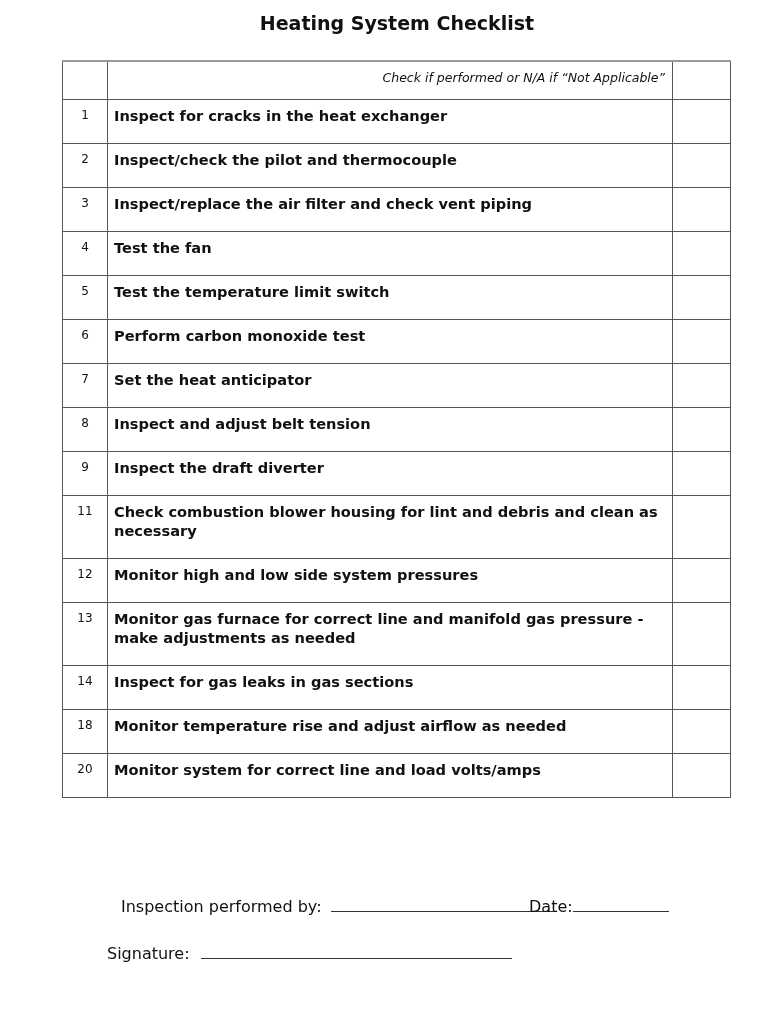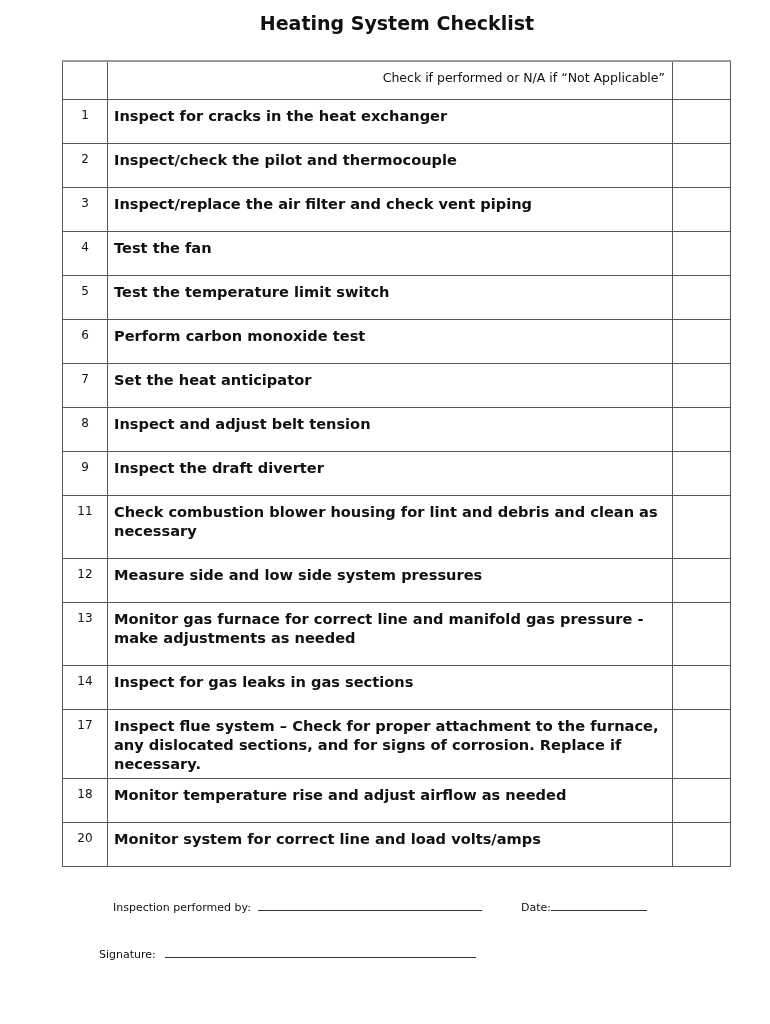--- a/index.html
+++ b/index.html
@@ -3,28 +3,28 @@
   <meta charset="utf-8">
   <style>
     html, body { margin: 0; padding: 0; background: #ffffff; }
     body { width: 770px; height: 1024px; position: relative; overflow: hidden;
            font-family: "DejaVu Sans", sans-serif; color: #111; }
     .title { position: absolute; left: 0; width: 794px; top: 12px; text-align: center;
              font-family: "DejaVu Sans", sans-serif; font-weight: bold; font-size: 19px; letter-spacing: 0px; }
     table.checklist { position: absolute; left: 62px; top: 60px; width: 669px;
                       border-collapse: collapse; table-layout: fixed; }
     table.checklist td { border: 1px solid #555; padding: 0; vertical-align: top; }
-    table.checklist tr.hdr td { height: 29px; border-top: 2px solid #999; }
+    table.checklist tr.hdr td { height: 29px; border-top: 2px solid #999; font-style: italic; }
     td.num { width: 44px; text-align: center; font-size: 12px; padding-top: 8px !important; }
     td.task { width: 565px; font-size: 14.6px; line-height: 19px; padding: 6px 6px 5px 6px !important; font-weight: bold; }
     td.chk { width: 57px; }
     td.hdr-text { text-align: right; font-size: 12.5px; padding: 8px 7px 0 0 !important; vertical-align: top; }
     tr.r1 td { height: 32px; }
     tr.r2 td { height: 51px; }
-    .footer-line { position: absolute; font-size: 11px; }
+    .footer-line { position: absolute; font-size: 16px; margin-left: 8px; }
     .uline { display: inline-block; border-bottom: 1px solid #333; height: 13px; vertical-align: baseline; }
   </style>
 </head>
 <body>
 
 <div class="title">Heating System Checklist</div>
 
 <table class="checklist">
   <tbody>
       <tr class="hdr">
@@ -79,36 +79,31 @@
         <td class="task">Inspect the draft diverter</td>
         <td class="chk"></td>
       </tr>
       <tr class="r2">
         <td class="num">11</td>
         <td class="task">Check combustion blower housing for lint and debris and clean as necessary</td>
         <td class="chk"></td>
       </tr>
       <tr class="r1">
         <td class="num">12</td>
-        <td class="task">Measure side and low side system pressures</td>
+        <td class="task">Monitor high and low side system pressures</td>
         <td class="chk"></td>
       </tr>
       <tr class="r2">
         <td class="num">13</td>
         <td class="task">Monitor gas furnace for correct line and manifold gas pressure - make adjustments as needed</td>
         <td class="chk"></td>
       </tr>
       <tr class="r1">
         <td class="num">14</td>
         <td class="task">Inspect for gas leaks in gas sections</td>
-        <td class="chk"></td>
-      </tr>
-      <tr class="r2">
-        <td class="num">17</td>
-        <td class="task">Inspect flue system – Check for proper attachment to the furnace, any dislocated sections, and for signs of corrosion. Replace if necessary.</td>
         <td class="chk"></td>
       </tr>
       <tr class="r1">
         <td class="num">18</td>
         <td class="task">Monitor temperature rise and adjust airflow as needed</td>
         <td class="chk"></td>
       </tr>
       <tr class="r1">
         <td class="num">20</td>
         <td class="task">Monitor system for correct line and load volts/amps</td>

